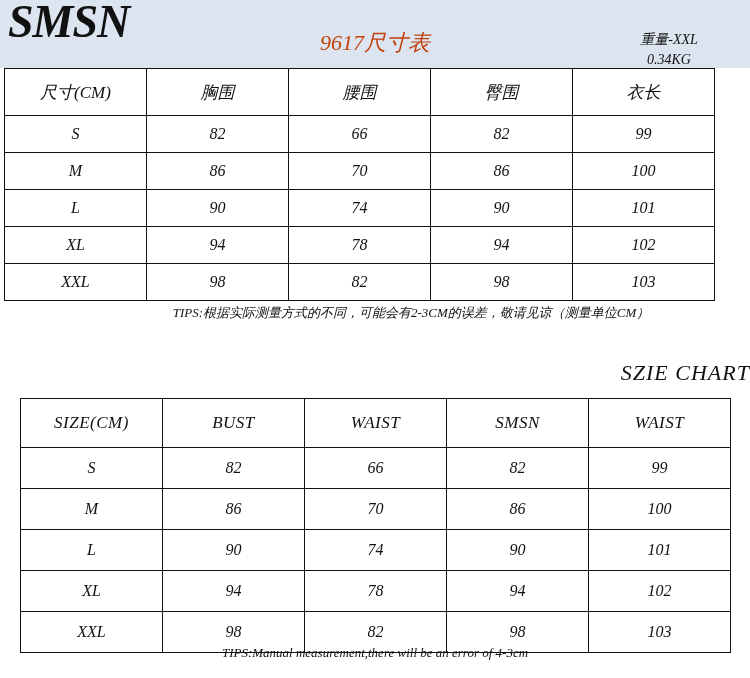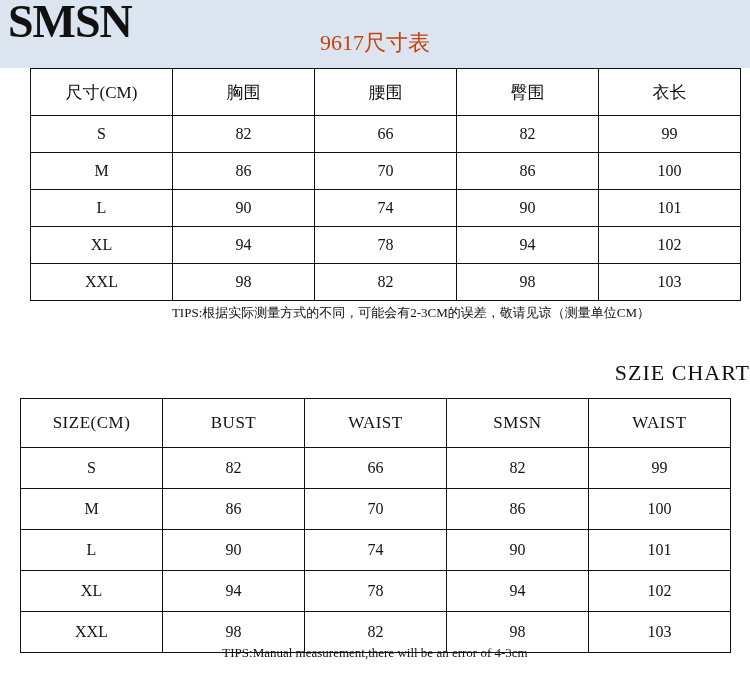--- a/index.html
+++ b/index.html
@@ -11,20 +11,21 @@
     height: 678px;
     background: #ffffff;
     font-family: "Liberation Serif", serif;
     color: #1a1a1a;
     overflow: hidden;
   }
   .page {
     position: relative;
     width: 750px;
     height: 678px;
+    font-style: italic;
   }
 
   
   .banner {
     position: absolute;
     left: 0;
     top: 0;
     width: 750px;
     height: 68px;
     background: #dce5ef;
@@ -89,21 +90,21 @@
     font-size: 16px;
   }
   .col-1 { width: 142px; }
   .col-2 { width: 142px; }
   .col-3 { width: 142px; }
   .col-4 { width: 142px; }
   .col-5 { width: 142px; }
 
   .table1-wrap {
     position: absolute;
-    left: 30px;
+    left: 4px;
     top: 68px;
   }
   .tips1 {
     position: absolute;
     left: 0;
     top: 304px;
     width: 750px;
     text-align: center;
     font-size: 13px;
     color: #111111;
@@ -144,20 +145,22 @@
 </style>
 </head>
 <body>
 
 <div class="page">
 
   <div class="banner">
     <div class="brand">SMSN</div>
     <div class="banner-title">9617尺寸表</div>
     <div class="weight-note">
+      <div>重量-XXL</div>
+      <div>0.34KG</div>
     </div>
   </div>
 
   <div class="table1-wrap">
     <table class="size-table">
       <colgroup>
         <col class="col-1">
           <col class="col-2">
           <col class="col-3">
           <col class="col-4">

